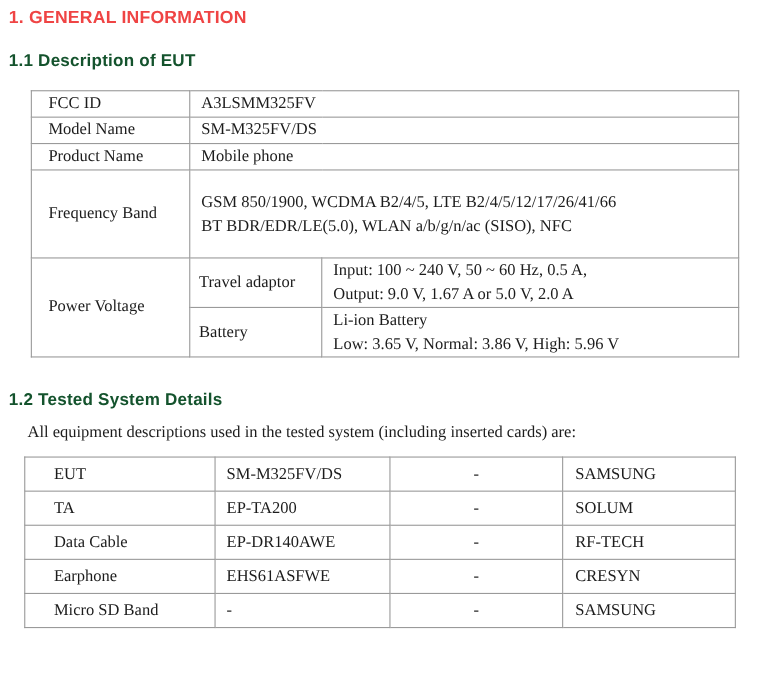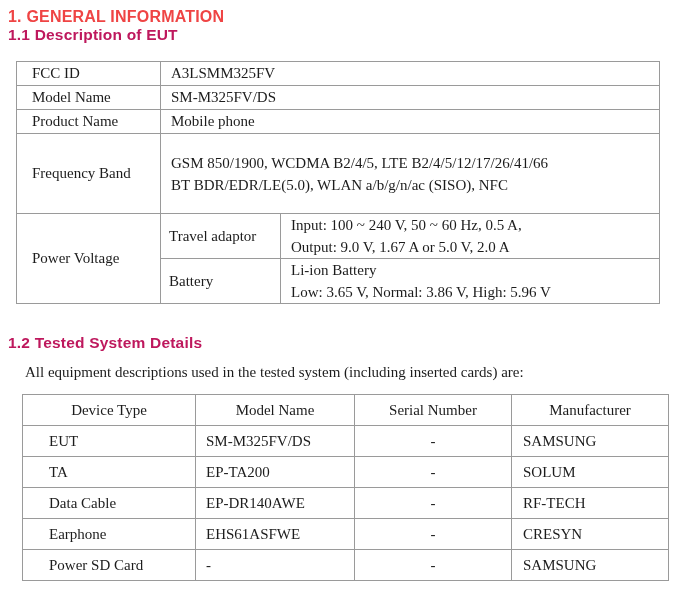--- a/index.html
+++ b/index.html
@@ -18,43 +18,43 @@
     font-weight: bold;
     font-size: 16px;
     color: #ef4444;
     margin: 8px 0 0 8px;
     letter-spacing: 0.2px;
   }
   .h2 {
     font-family: "Liberation Sans", sans-serif;
     font-weight: bold;
     font-size: 15.5px;
-    color: #be185d;
-    margin: 0 0 0 8px;
+    color: #14532d;
+    margin: 21px 0 0 8px;
     letter-spacing: 0.2px;
   }
   .h2.s12 { margin-top: 30px; }
 
   table {
     border-collapse: collapse;
     table-layout: fixed;
     font-size: 15px;
     color: #1c1c1c;
   }
   td, th {
     border: 1px solid #9a9a9a;
     font-weight: normal;
     vertical-align: middle;
     overflow: hidden;
     white-space: nowrap;
   }
 
   
   .t1 {
-    margin: 17px 0 0 16px;
+    margin: 17px 0 0 28px;
     width: 643px;
   }
   .t1 .col-a { width: 144px; }
   .t1 .col-b { width: 120px; }
   .t1 .col-c { width: 379px; }
   .t1 td { padding: 0; }
   .t1 .lab { padding-left: 15px; }
   .t1 .val { padding-left: 10px; }
   .t1 .sub { padding-left: 8px; }
   .t1 tr.r-small { height: 24px; }
@@ -143,26 +143,20 @@
 
   <table class="t2">
     <colgroup>
       <col class="col-1">
         <col class="col-2">
         <col class="col-3">
         <col class="col-4">
     </colgroup>
     <tbody>
       <tr>
-        <th>Device Type</th>
-        <th>Model Name</th>
-        <th>Serial Number</th>
-        <th>Manufacturer</th>
-      </tr>
-      <tr>
         <td class="a1">EUT</td>
         <td class="a2">SM-M325FV/DS</td>
         <td class="a3">-</td>
         <td class="a4">SAMSUNG</td>
       </tr>
       <tr>
         <td class="a1">TA</td>
         <td class="a2">EP-TA200</td>
         <td class="a3">-</td>
         <td class="a4">SOLUM</td>
@@ -173,21 +167,21 @@
         <td class="a3">-</td>
         <td class="a4">RF-TECH</td>
       </tr>
       <tr>
         <td class="a1">Earphone</td>
         <td class="a2">EHS61ASFWE</td>
         <td class="a3">-</td>
         <td class="a4">CRESYN</td>
       </tr>
       <tr>
-        <td class="a1">Power SD Card</td>
+        <td class="a1">Micro SD Band</td>
         <td class="a2">-</td>
         <td class="a3">-</td>
         <td class="a4">SAMSUNG</td>
       </tr>
     </tbody>
   </table>
 
 </div>
 
 </body></html>

